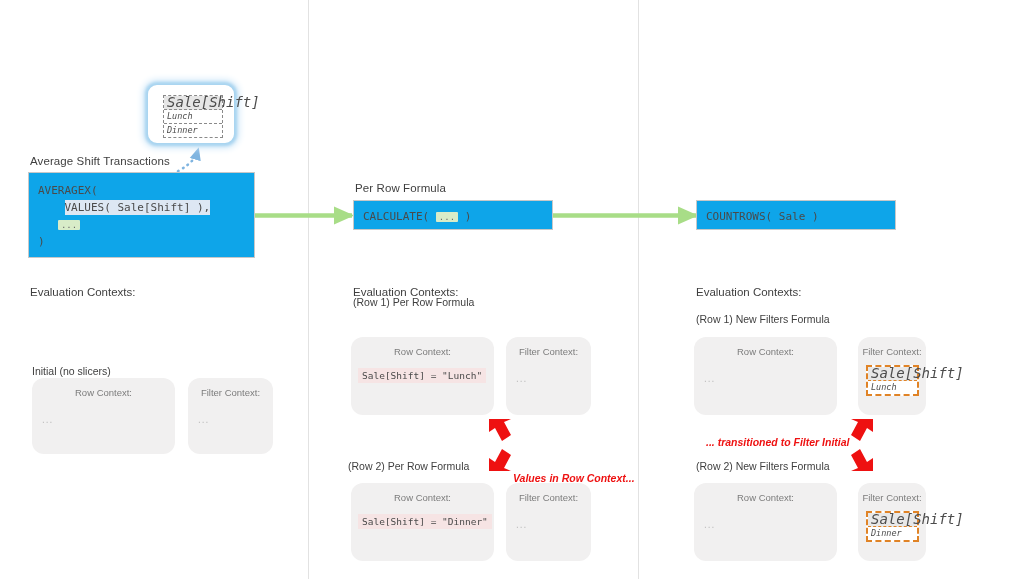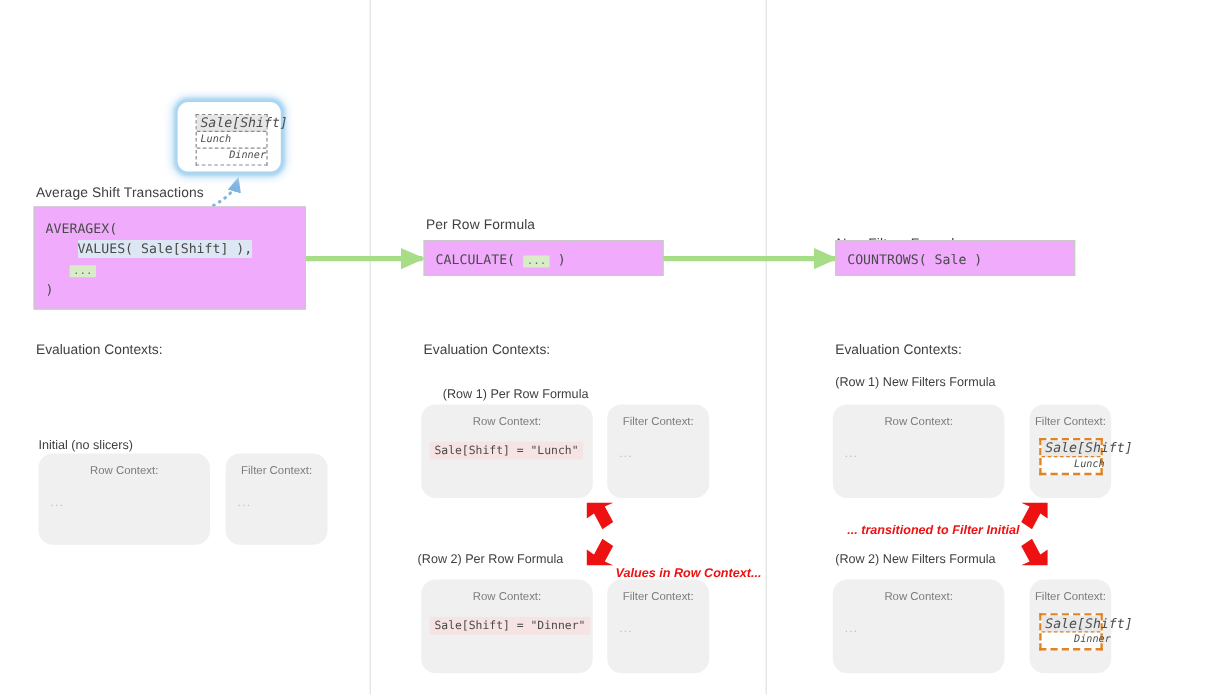--- a/index.html
+++ b/index.html
@@ -48,21 +48,21 @@
   .sub-title {
     position: absolute;
     font-size: 10.5px;
     color: #3f3f3f;
     white-space: nowrap;
   }
 
   
   .code-box {
     position: absolute;
-    background: #f0abfc;
+    background: #0ea5e9;
     border: 1px solid #c8c8c8;
     box-sizing: border-box;
   }
   .code-text {
     position: absolute;
     font-family: "DejaVu Sans Mono", monospace;
     font-size: 11px;
     color: #4a4a4a;
     white-space: pre;
     line-height: 17px;
@@ -91,21 +91,21 @@
   .mini-table {
     position: absolute;
     border: 1px dashed #8a8a8a;
     box-sizing: border-box;
     background: #ffffff;
   }
   .mini-table.orange { border: 2px dashed #e08326; }
   .mt-head {
     font-family: "DejaVu Sans Mono", monospace;
     font-style: italic;
-    font-size: 11px;
+    font-size: 14px;
     color: #4c4c4c;
     background: #e6e6e6;
     border-bottom: 1px dashed #8a8a8a;
     padding: 1px 3px 1px 3px;
     white-space: nowrap;
     line-height: 11px;
   }
   .mini-table.orange .mt-head {
     background: #e8e8e8;
     border-bottom: 1px dashed #e08326;
@@ -113,21 +113,21 @@
   .mt-cell {
     font-family: "DejaVu Sans Mono", monospace;
     font-style: italic;
     font-size: 8.5px;
     color: #4c4c4c;
     padding: 1px 3px 1px 3px;
     white-space: nowrap;
     line-height: 11px;
     border-bottom: 1px dashed #8a8a8a;
   }
-  .mt-cell.last { border-bottom: none; margin-left: 24px; }
+  .mt-cell.last { border-bottom: none; }
   .mini-table.orange .mt-cell { border-bottom: none; }
 
   
   .ctx-box {
     position: absolute;
     background: #f1f0f0;
     border-radius: 12px;
     box-sizing: border-box;
   }
   .ctx-title {
@@ -257,21 +257,21 @@
   </div>
 
   <div class="hdr-label" style="left:355px; top:182px;">Per Row Formula</div>
 
   <div class="code-box" style="left:353px; top:200px; width:200px; height:30px;">
     <div class="code-text" style="left:9px; top:7px;text-align:right;"><span>CALCULATE( </span><span class="hl-green">...</span><span> )</span></div>
   </div>
 
   <div class="sec-title" style="left:353px; top:286px;">Evaluation Contexts:</div>
 
-  <div class="sub-title" style="left:353px; top:323px;margin-left:16px;">(Row 1)  Per Row Formula</div>
+  <div class="sub-title" style="left:353px; top:296px;">(Row 1)  Per Row Formula</div>
 
   <div class="ctx-box" style="left:351px; top:337px; width:143px; height:78px;">
     <div class="ctx-title">Row Context:</div>
     <div class="ctx-code">Sale[Shift] = "Lunch"</div>
   </div>
 
   <div class="ctx-box" style="left:506px; top:337px; width:85px; height:78px;">
     <div class="ctx-title">Filter Context:</div>
     <div class="ctx-dots">...</div>
   </div>

